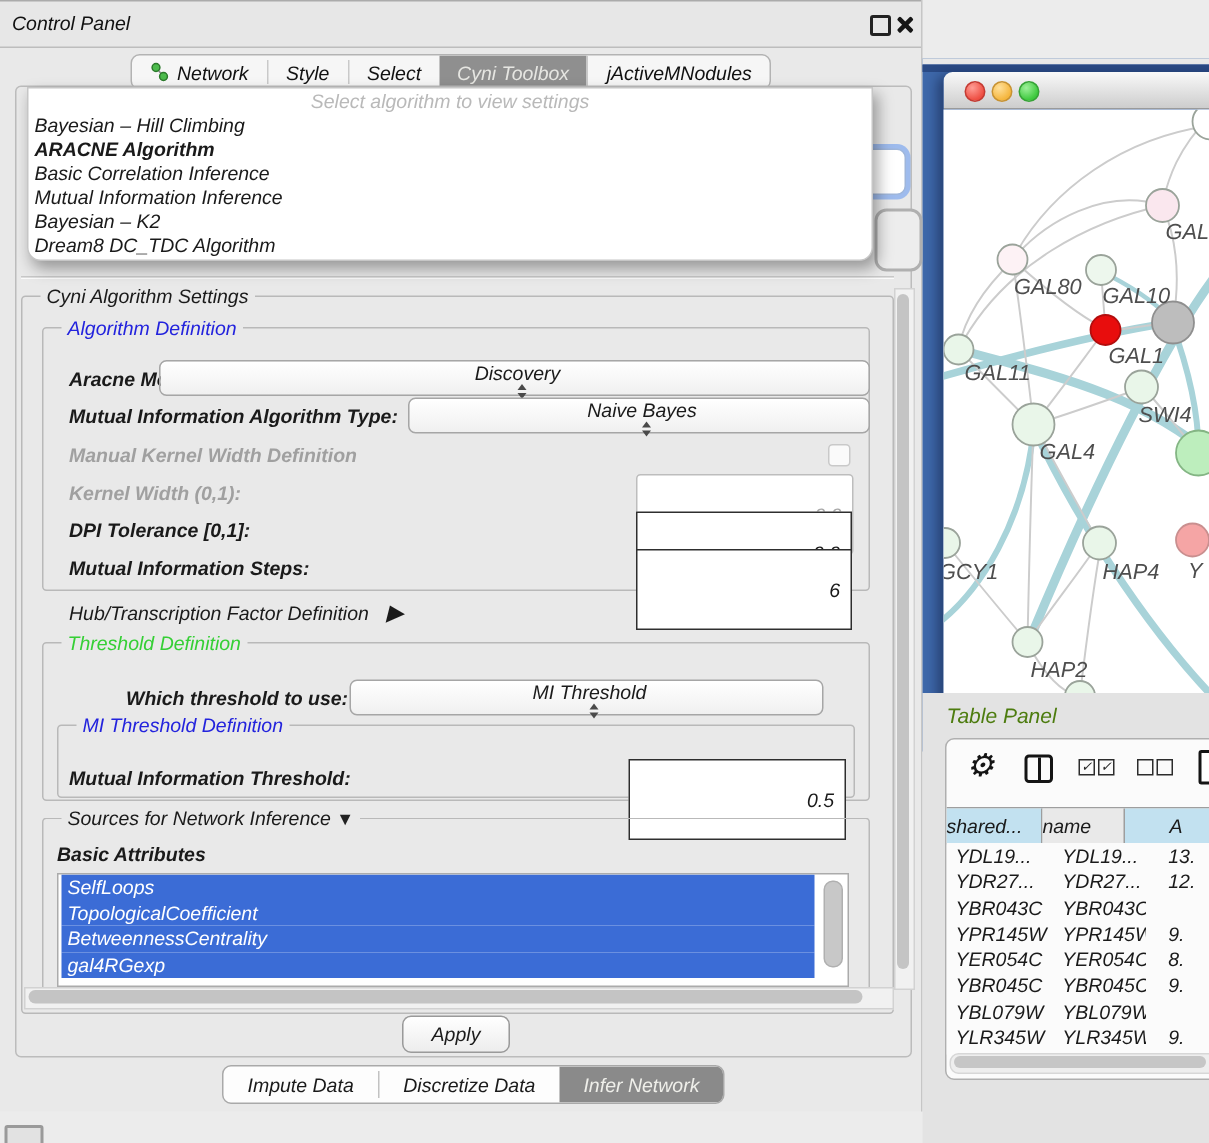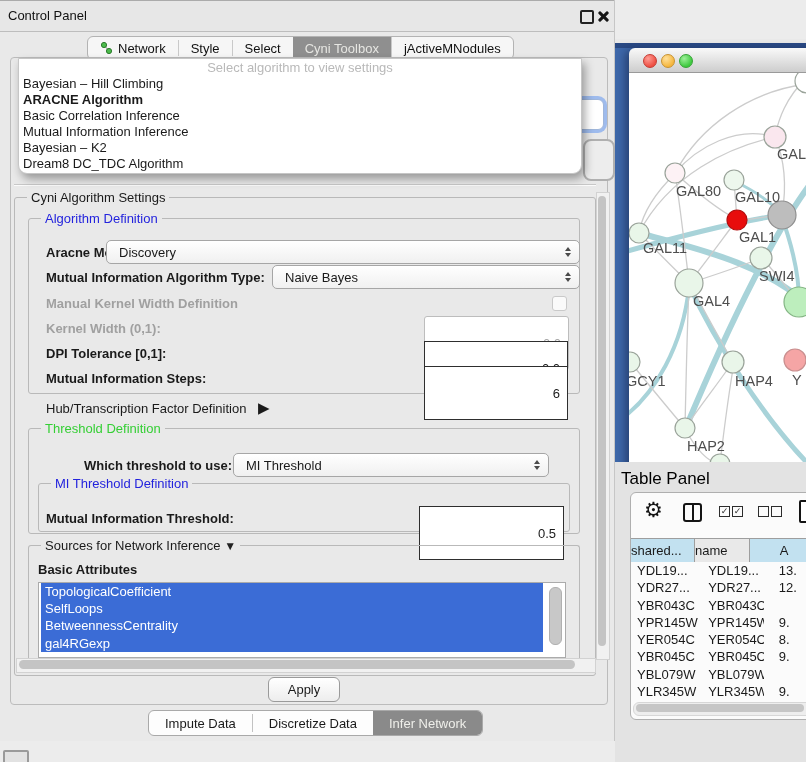--- a/index.html
+++ b/index.html
@@ -1,18 +1,18 @@
 <!DOCTYPE html>
 <html><head>
 <meta charset="utf-8">
 <style>
   html,body{margin:0;padding:0;background:#ececec;}
   #root{position:relative;width:806px;height:762px;overflow:hidden;
         font-family:"Liberation Sans",sans-serif;font-size:13px;color:#1a1a1a;
-        background:#ececec;}
+        background:#ececec;font-style:italic;}
   
   .cp{position:absolute;left:0;top:0;width:614px;height:741px;background:#e9e9e9;
       border-right:1px solid #c6c6c6;}
   .cp-titlebar{position:absolute;left:0;top:0;width:100%;height:30px;background:#e7e7e7;
       border-top:1px solid #ababab;border-bottom:1px solid #bdbdbd;}
   .cp-title{position:absolute;left:8px;top:7px;font-size:13px;color:#111;}
   .float-ic{position:absolute;left:580px;top:9px;width:10px;height:10px;border:2px solid #222;border-radius:2px;}
   .close-ic{position:absolute;left:597px;top:9px;width:13px;height:13px;}
   .close-ic::before,.close-ic::after{content:"";position:absolute;left:5px;top:0;width:3px;height:13px;background:#161616;border-radius:1px;}
   .close-ic::before{transform:rotate(45deg);} .close-ic::after{transform:rotate(-45deg);}
@@ -32,21 +32,21 @@
       border:2px solid #b0b0b0;border-radius:8px;z-index:4;}
   .hline{position:absolute;left:14px;top:184px;width:582px;height:1px;background:#c8c8c8;box-shadow:0 1px 0 #fbfbfb;}
   
   .group{position:absolute;border:1px solid #b9b9b9;border-radius:3px;}
   .gtitle{position:absolute;top:-8px;left:12px;background:#e9e9e9;padding:0 4px;white-space:nowrap;}
   .blue{color:#2323dd;} .green{color:#35cf35;}
   .lbl{position:absolute;white-space:nowrap;} .b{font-weight:bold;} .dis{color:#a0a0a0;}
   
   .combo{position:absolute;height:22px;background:linear-gradient(#ffffff,#f0f0f0);
       border:1px solid #a6a6a6;border-radius:5px;display:flex;align-items:center;
-      padding:0 8px 0 12px;box-shadow:inset 0 1px 0 #fff;}
+      padding:0 8px 0 12px;box-shadow:inset 0 1px 0 #fff;flex-direction:column;}
   .combo .val{flex:1;}
   .arrs{display:flex;flex-direction:column;align-items:center;gap:2px;margin-left:6px;}
   .aru{width:0;height:0;border-left:3.5px solid transparent;border-right:3.5px solid transparent;border-bottom:4.5px solid #4a4a4a;}
   .ard{width:0;height:0;border-left:3.5px solid transparent;border-right:3.5px solid transparent;border-top:4.5px solid #4a4a4a;}
   
   .tfield{position:absolute;height:20px;background:#fff;border:1.5px solid #2e2e2e;
       display:flex;align-items:center;justify-content:flex-end;padding:16px 7px;}
   .tfield.disf{border:1px solid #bdbdbd;border-radius:3px;color:#a8a8a8;}
   .chk{position:absolute;width:13px;height:13px;border:1.5px solid #c9c9c9;border-radius:3px;background:#fafafa;}
   
@@ -84,21 +84,21 @@
       box-shadow:-4px 2px 8px rgba(10,20,50,.45);}
   .mactb{position:absolute;left:0;top:0;width:100%;height:24px;border-radius:6px 0 0 0;
       background:linear-gradient(#f9f9f9,#cdcdcd);border-bottom:1px solid #9a9a9a;}
   .light{position:absolute;top:6px;width:12px;height:12px;border-radius:50%;}
   .lr{left:14px;background:radial-gradient(circle at 35% 30%,#ff9d95,#ee4f43 70%);border:1px solid #c43b33;}
   .ly{left:32px;background:radial-gradient(circle at 35% 30%,#ffe09a,#f5b63e 70%);border:1px solid #c79232;}
   .lg{left:50px;background:radial-gradient(circle at 35% 30%,#9ef09a,#3ec93e 70%);border:1px solid #36a336;}
   .canvas{position:absolute;left:0;top:25px;width:200px;height:411px;background:#fff;overflow:hidden;}
   
   .tp{position:absolute;left:615px;top:462px;width:191px;height:300px;background:#e3e3e3;}
-  .tp-title{position:absolute;left:6px;top:7px;font-size:17px;color:#000000;}
+  .tp-title{position:absolute;left:16px;top:7px;font-size:14px;color:#4d7c0f;}
   .tp-box{position:absolute;left:15px;top:30px;width:200px;height:226px;background:#fbfbfb;
       border:1px solid #afafaf;border-radius:6px;overflow:hidden;}
   .tb-gear{position:absolute;left:13px;top:5px;font-size:21px;color:#141414;}
   .tb-col{position:absolute;left:52px;top:10px;width:15px;height:15px;border:2px solid #141414;border-radius:3px;}
   .tb-col::after{content:"";position:absolute;left:6.5px;top:0;width:2px;height:15px;background:#141414;}
   .cb{position:absolute;top:13px;width:9px;height:9px;border:1.5px solid #2c2c2c;font-size:9px;line-height:9px;text-align:center;color:#2c2c2c;}
   .tb-page{position:absolute;left:168px;top:7px;width:14px;height:19px;border:2px solid #141414;border-radius:2px;background:#fff;}
   .thead{position:absolute;left:0;top:45px;width:100%;height:23px;display:flex;
       border-top:1px solid #9e9e9e;border-bottom:1px solid #9e9e9e;}
   .th-c{height:100%;line-height:23px;border-right:1px solid #9e9e9e;
@@ -219,22 +219,22 @@
 
     <div class="group" style="left:28px;top:545px;width:550px;height:126px;border-bottom:none">
       <span class="gtitle">
         <span>Sources for Network Inference</span>
         <span style="font-size:12px;color:#222">▼</span>
       </span>
     </div>
     <span class="lbl b" style="left:38px;top:562px">Basic Attributes</span>
     <div class="attrlist">
       <div id="attr-rows">
+          <div class="row">SelfLoops</div>
           <div class="row">TopologicalCoefficient</div>
-          <div class="row">SelfLoops</div>
           <div class="row">BetweennessCentrality</div>
           <div class="row">gal4RGexp</div>
         </div>
       <div class="list-sb"></div>
     </div>
 
     <div class="vsb">
         <div class="th"></div>
       </div>
     <div class="hsb">

